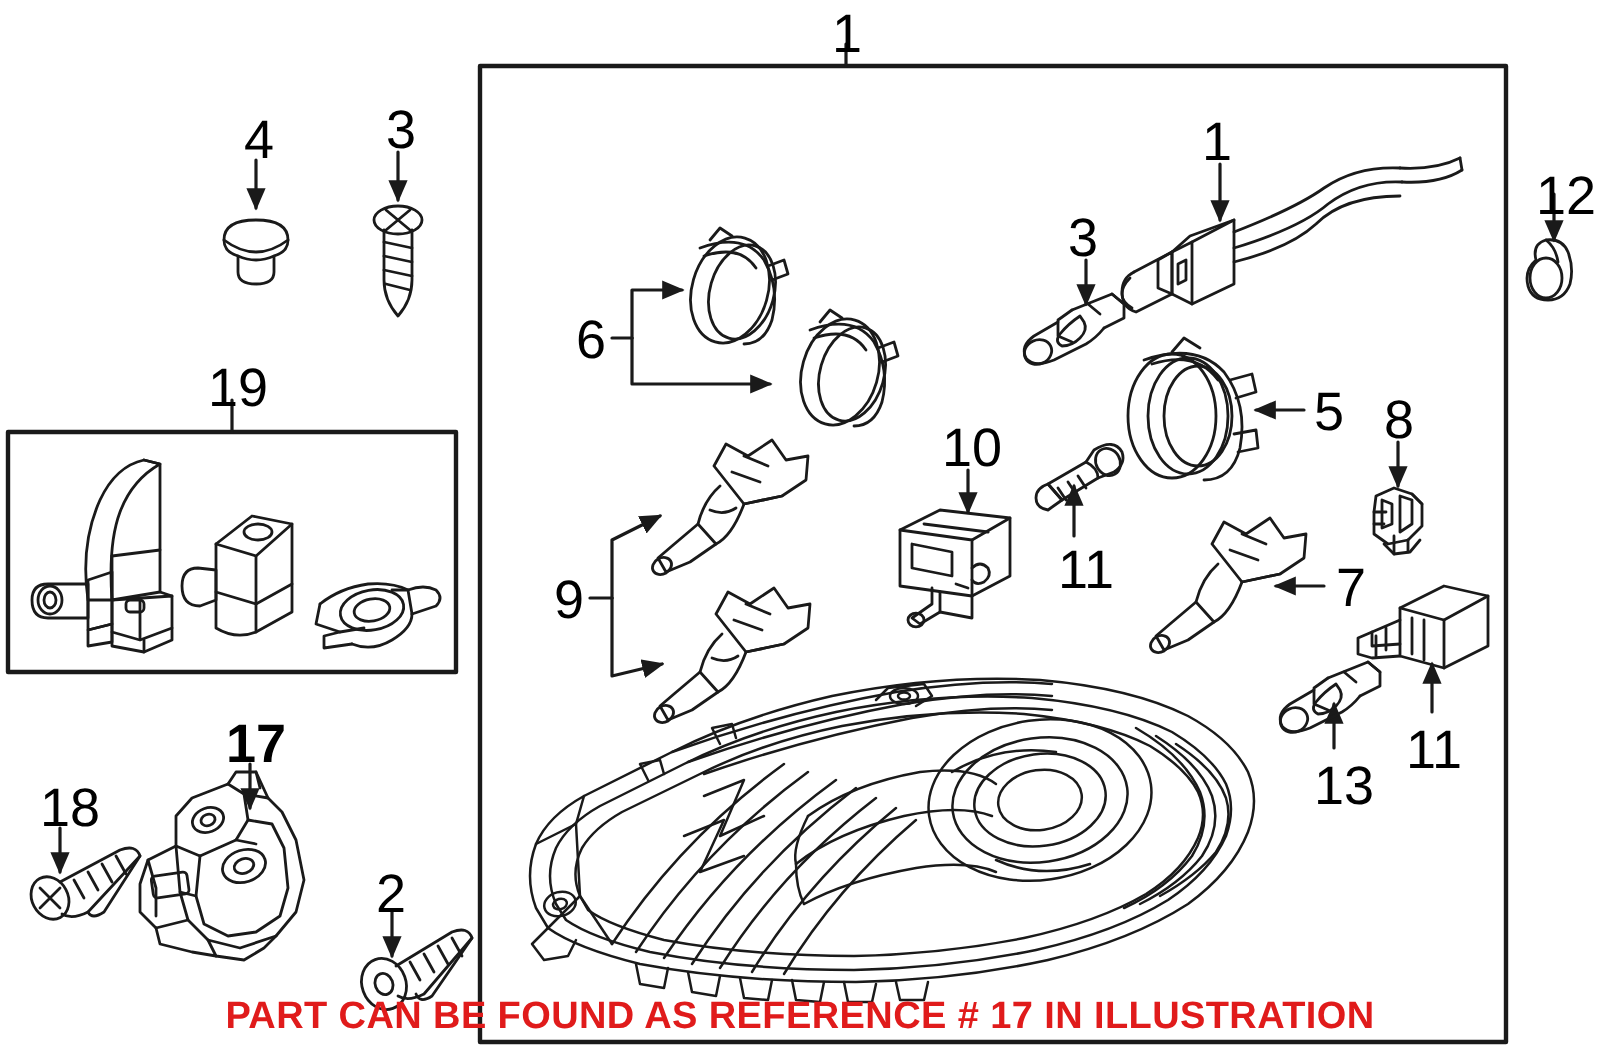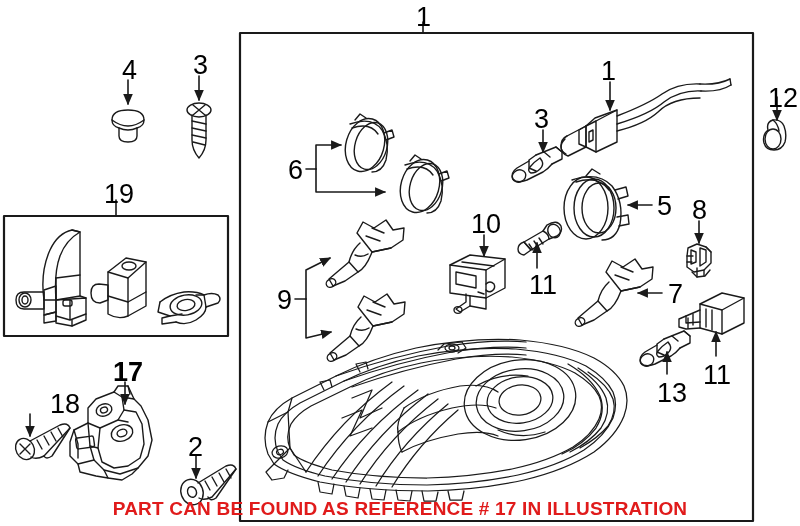--- a/index.html
+++ b/index.html
@@ -400,18 +400,18 @@
   <div class="callout-num" style="left:692px; top:197px;">8</div>
   <div class="callout-num" style="left:277px; top:287px;">9</div>
   <div class="callout-num" style="left:471px; top:211px;">10</div>
   <div class="callout-num" style="left:529px; top:272px;">11</div>
   <div class="callout-num" style="left:768px; top:73px;margin-top:12px;">12</div>
   <div class="callout-num" style="left:657px; top:380px;">13</div>
   <div class="callout-num" style="left:703px; top:362px;">11</div>
   <div class="callout-num" style="left:534px; top:106px;">3</div>
   <div class="callout-num" style="left:601px; top:58px;">1</div>
   <div class="callout-num" style="left:113px; top:359px;font-weight:bold;">17</div>
-  <div class="callout-num" style="left:20px;  top:391px;margin-left:30px;">18</div>
+  <div class="callout-num" style="left:20px;  top:391px;">18</div>
   <div class="callout-num" style="left:104px; top:181px;">19</div>
 
   <div id="footer-note">PART CAN BE FOUND AS REFERENCE # 17 IN ILLUSTRATION</div>
 
 </div>
 
 </body></html>

